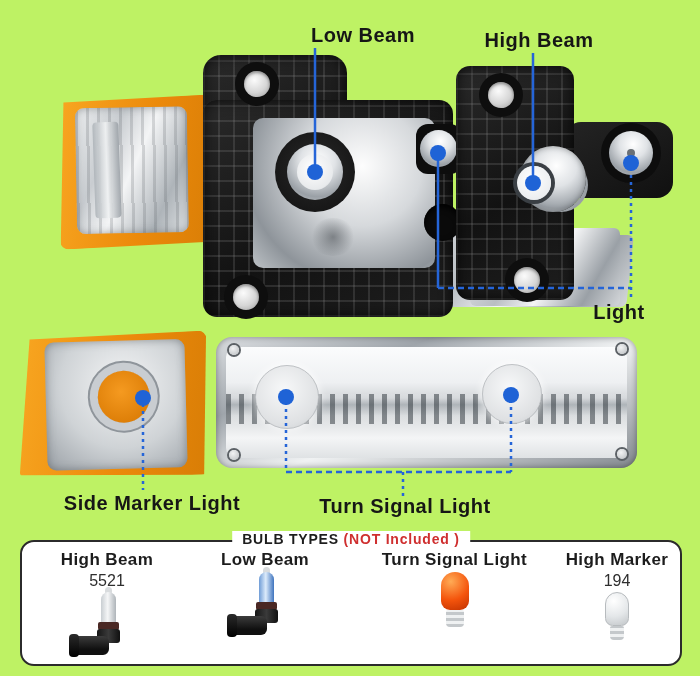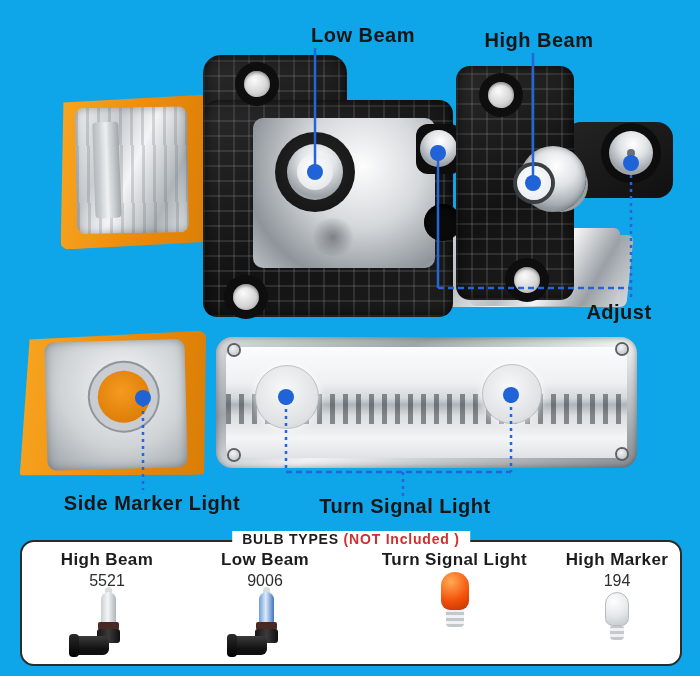--- a/index.html
+++ b/index.html
@@ -1,16 +1,16 @@
 <!DOCTYPE html>
 <html><head>
 <meta charset="utf-8">
 <style>
   html,body{margin:0;padding:0;background:#fff;}
-  #stage{position:relative;width:700px;height:676px;background:#0ea5e9;overflow:hidden;
+  #stage{position:relative;width:700px;height:676px;background:#bef264;overflow:hidden;
          font-family:"Liberation Sans",sans-serif;}
   .abs{position:absolute;}
   
   .callout{position:absolute;transform:translateX(-50%);font-weight:bold;font-size:20px;
            color:#161616;letter-spacing:.5px;white-space:nowrap;}
   
   .plate{position:absolute;border-radius:14px;
     background:
       repeating-linear-gradient(0deg, rgba(150,150,150,.20) 0 2px, transparent 2px 15px),
       repeating-linear-gradient(90deg, rgba(150,150,150,.20) 0 2px, transparent 2px 15px),
@@ -169,21 +169,21 @@
       <circle cx="438" cy="153" r="8"></circle>
       <circle cx="631" cy="163" r="8"></circle>
       <circle cx="143" cy="398" r="8"></circle>
       <circle cx="286" cy="397" r="8"></circle>
       <circle cx="511" cy="395" r="8"></circle>
     </g>
   </svg>
 
   <div class="callout" style="left:363px;top:24px;">Low Beam</div>
   <div class="callout" style="left:539px;top:29px;">High Beam</div>
-  <div class="callout" style="left:619px;top:301px;">Adjust</div>
+  <div class="callout" style="left:619px;top:301px;">Light</div>
   <div class="callout" style="left:152px;top:492px;">Side Marker Light</div>
   <div class="callout" style="left:405px;top:495px;">Turn Signal Light</div>
 
   <div id="bulb-box">
     <div id="bulb-box-title">
       <span>BULB TYPES </span><span style="color:#cf2f2f;">(NOT Included )</span>
     </div>
 
     <div class="bulb-col" style="left:10px;width:150px;">
       <div class="bulb-name">High Beam</div>
@@ -195,21 +195,20 @@
           <div class="hal-collar"></div>
           <div class="hal-neck"></div>
           <div class="hal-arm"></div>
           <div class="hal-cap"></div>
         </div>
       </div>
     </div>
 
     <div class="bulb-col" style="left:168px;width:150px;">
       <div class="bulb-name">Low Beam</div>
-      <div class="bulb-code">9006</div>
       <div class="bulb-art">
         <div class="halogen">
           <div class="hal-tip"></div>
           <div class="hal-glass hal-blue"></div>
           <div class="hal-collar"></div>
           <div class="hal-neck"></div>
           <div class="hal-arm"></div>
           <div class="hal-cap"></div>
         </div>
       </div>

